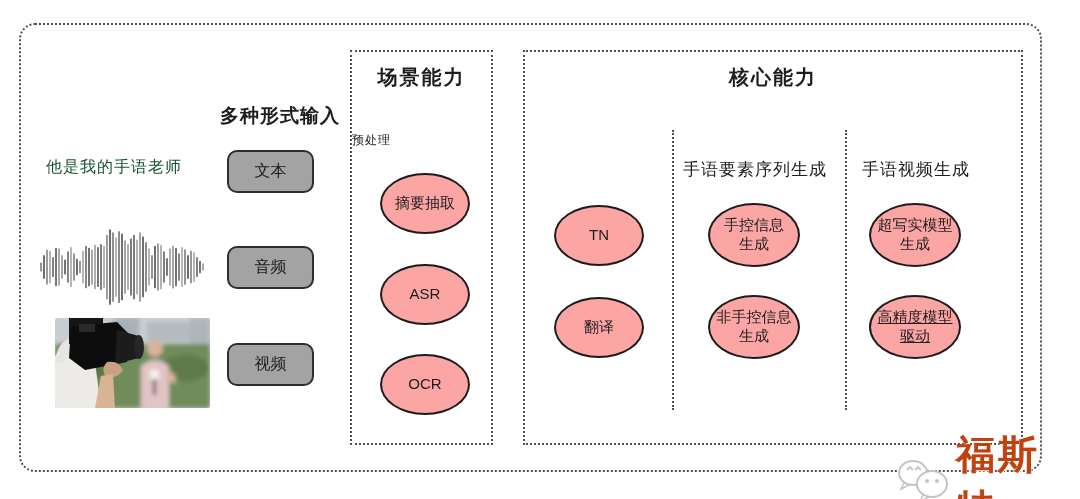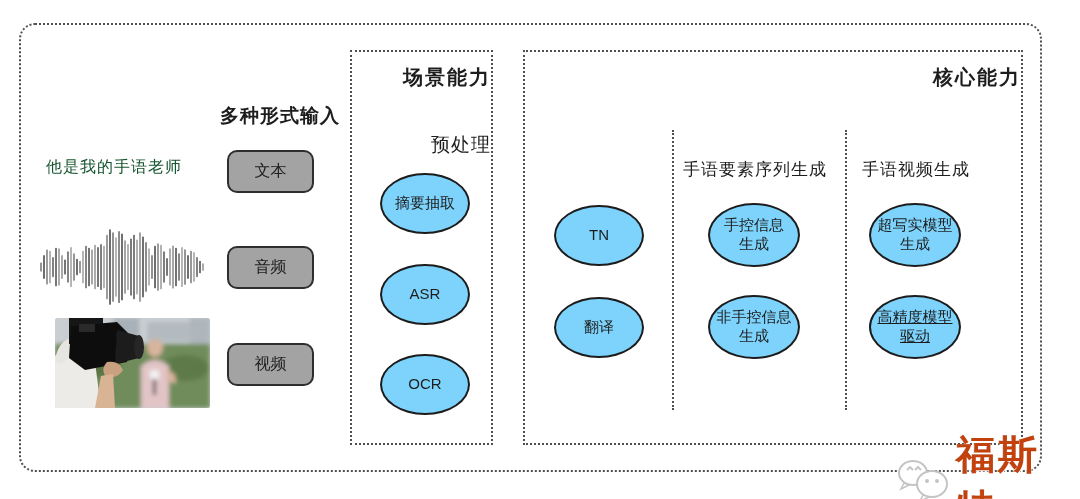--- a/index.html
+++ b/index.html
@@ -21,25 +21,25 @@
   .io-box{
     left:227px;width:87px;height:43px;border:2px solid #2e2e2e;border-radius:10px;
     box-sizing:border-box;display:flex;align-items:center;justify-content:center;
     font-size:16px;background:#a3a3a3;
   }
   .dash-box{
     border:2px dotted #4f4f4f;box-sizing:border-box;position:absolute;background:transparent;
   }
   .scene-box{left:350px;top:50px;width:143px;height:395px;}
   .core-box{left:523px;top:50px;width:500px;height:395px;}
-  .box-title{position:absolute;left:0;right:0;top:12px;text-align:right;
+  .box-title{position:absolute;left:0;right:0;top:12px;text-align:center;
     font-size:20px;font-weight:bold;letter-spacing:2px;}
-  .scene-sub{position:absolute;left:0;right:0;top:80px;text-align:right;font-size:19px;letter-spacing:1px;}
+  .scene-sub{position:absolute;left:0;right:0;top:80px;text-align:left;font-size:12px;letter-spacing:1px;}
   .ellipse{
-    position:absolute;border:2.5px solid #1c1c1c;border-radius:50%;background:#7dd3fc;
+    position:absolute;border:2.5px solid #1c1c1c;border-radius:50%;background:#fca5a5;
     display:flex;align-items:center;justify-content:center;text-align:center;
     font-size:15px;line-height:1.25;box-sizing:border-box;white-space:pre-line;
   }
   .e-sm{width:90px;height:61px;}
   .e-md{width:92px;height:64px;}
   .col-divider{position:absolute;top:78px;height:280px;width:0;border-left:2px dotted #4f4f4f;}
   .col-header{position:absolute;top:106px;text-align:center;font-size:17px;letter-spacing:1px;}
   .watermark{
     position:absolute;left:896px;top:428px;display:flex;align-items:center;gap:6px;z-index:5;
   }

